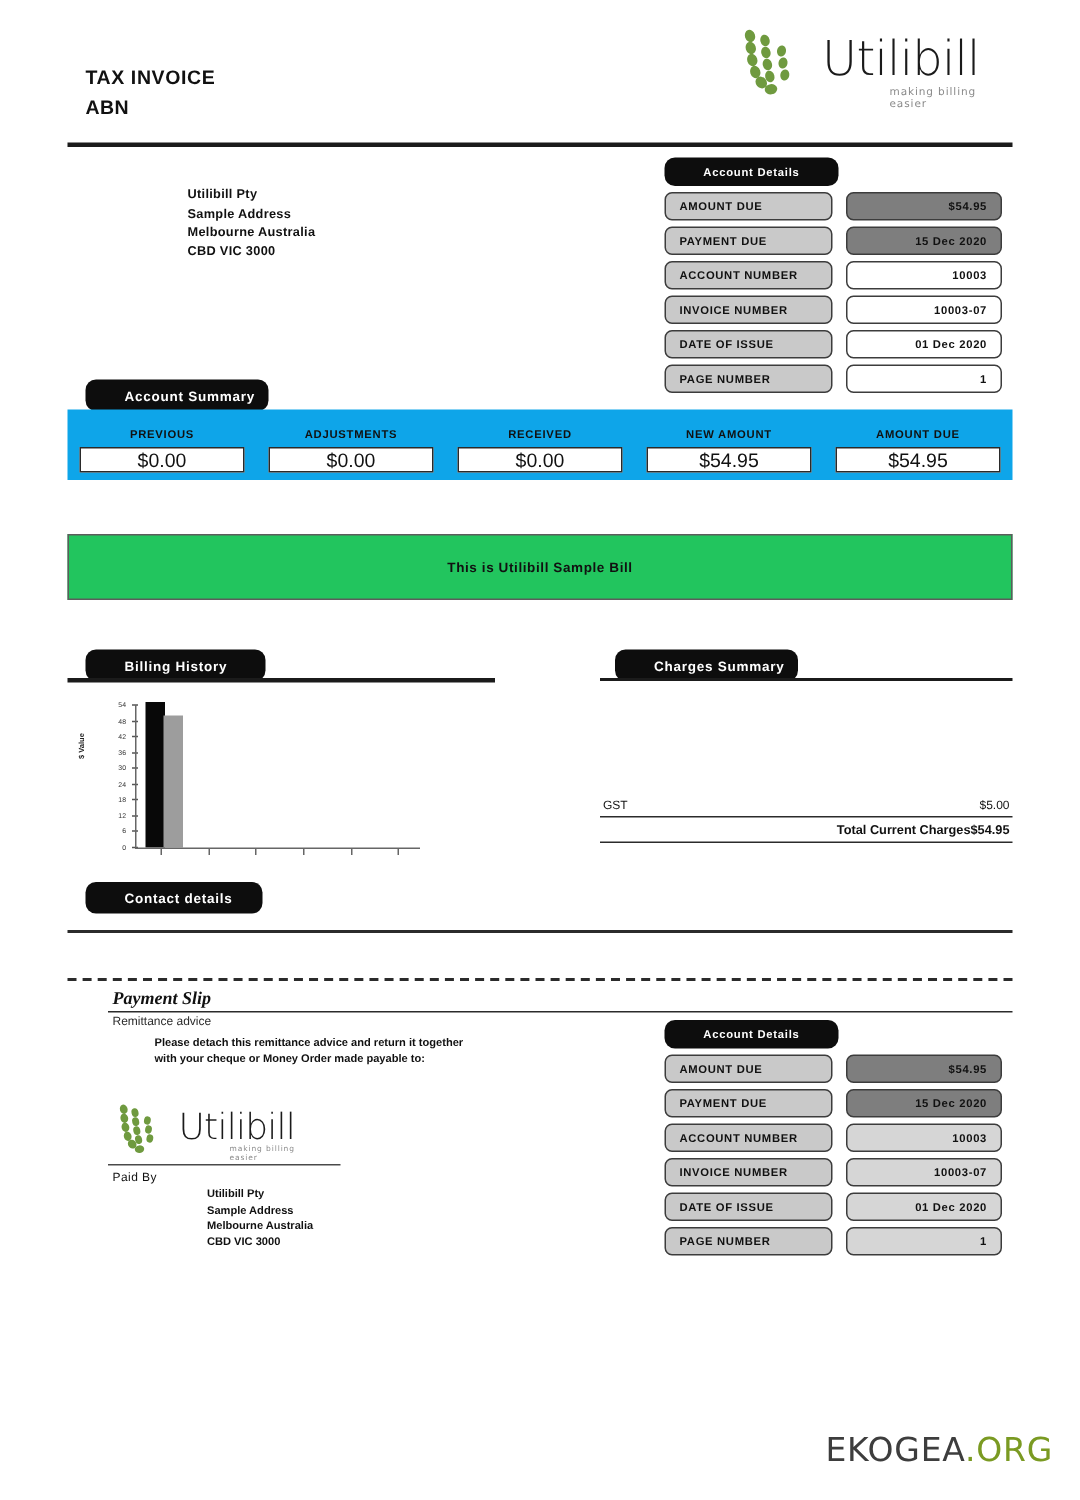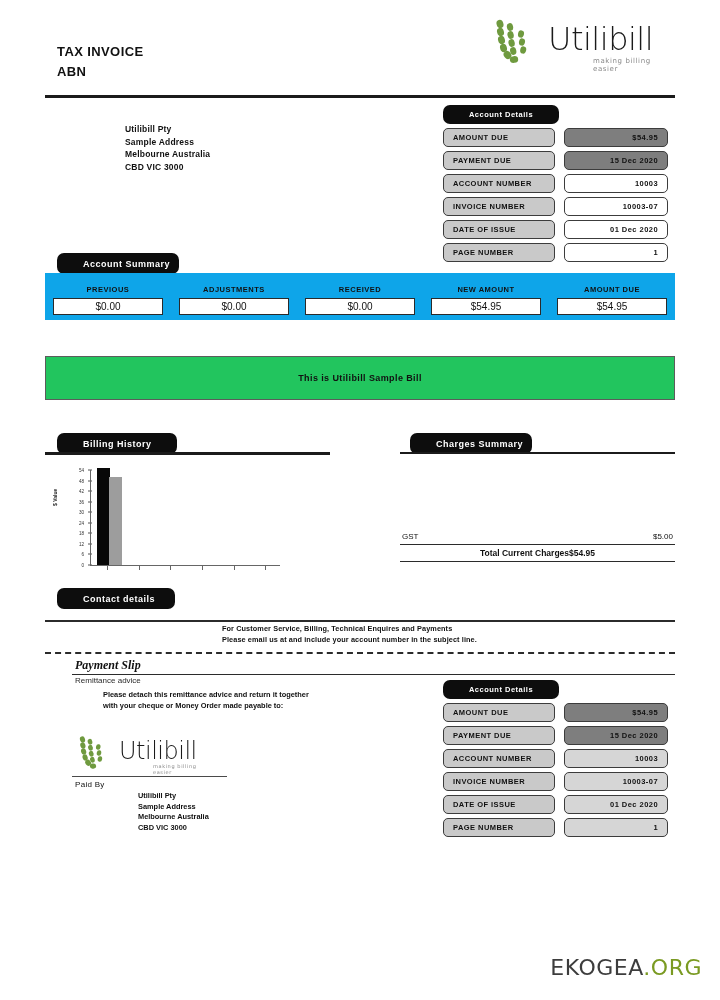--- a/index.html
+++ b/index.html
@@ -75,21 +75,21 @@
   .summary-box {
     position: absolute; left: 45px; top: 273px; width: 630px; height: 47px;
     background: #0ea5e9; box-sizing: border-box;
     display: flex; align-items: center; padding-top: 6px;
   }
   .sum-col { flex: 1; text-align: center; }
   .sum-col .lbl { font-size: 7.5px; font-weight: bold; letter-spacing: .5px; margin-bottom: 4px; }
   .sum-col .val {
     margin: 0 auto; width: 108px; height: 15px;
     background: #fff; border: 1.3px solid #2a2a2a;
-    font-size: 10px; display: flex; align-items: center; justify-content: center;
+    font-size: 13px; display: flex; align-items: center; justify-content: center;
   }
 
   
   .info-head { position: absolute; left: 57px; top: 336px; width: 136px; height: 21px; margin-top: 43px; }
   .info-box {
     position: absolute; left: 45px; top: 356px; width: 630px; height: 44px;
     background: #22c55e; border: 1.2px solid #5c5c5c; box-sizing: border-box;
     display: flex; align-items: center; justify-content: center;
     font-size: 9px; font-weight: bold; letter-spacing: .4px;
   }
@@ -120,21 +120,21 @@
   .plot { position: absolute; left: 41px; top: 8px; width: 190px; height: 95px; }
 
   
   .cs-head { position: absolute; left: 410px; top: 433px; width: 122px; height: 21px; }
   .cs-wrap { position: absolute; left: 400px; top: 452px; width: 275px; }
   .cs-rule-top { height: 2.2px; background: #1b1b1b; }
   .cs-line { display: flex; justify-content: space-between; font-size: 8px; padding: 5px 2px 0 2px; }
   .cs-spacer { height: 78px; }
   .cs-line.gst { padding-top: 0; }
   .cs-div { height: 1px; background: #2b2b2b; margin-top: 3px; }
-  .cs-total { display: flex; justify-content: center; font-size: 8.5px; font-weight: bold; padding: 3px 2px 3px 2px; }
+  .cs-total { display: flex; justify-content: flex-end; font-size: 8.5px; font-weight: bold; padding: 3px 2px 3px 2px; }
   .cs-rule-bot { height: 1.2px; background: #2b2b2b; }
 
   
   .cd-head { position: absolute; left: 57px; top: 588px; width: 118px; height: 21px; }
   .cd-rule { position: absolute; left: 45px; top: 620px; width: 630px; height: 1.5px; background: #2b2b2b; }
   .cd-text { position: absolute; left: 222px; top: 623px; }
   .cd-text div { font-size: 7.3px; font-weight: bold; line-height: 11px; letter-spacing: .1px; }
 
   
   .dashed {
@@ -316,24 +316,20 @@
     <div class="cs-div"></div>
     <div class="cs-total">
       <span>Total Current Charges</span>
       <span>$54.95</span>
     </div>
     <div class="cs-rule-bot"></div>
   </div>
 
   <div class="sec-head cd-head">Contact details</div>
   <div class="cd-rule"></div>
-  <div class="cd-text">
-    <div>For Customer Service, Billing, Technical Enquires and Payments</div>
-    <div>Please email us at and include your account number in the subject line.</div>
-  </div>
 
   <div class="dashed"></div>
   <div class="ps-title">Payment Slip</div>
   <div class="ps-rule"></div>
   <div class="ps-remit">Remittance  advice</div>
   <div class="ps-note">
     <div>Please detach this remittance advice and return it together</div>
     <div>with your cheque or Money Order made payable to:</div>
   </div>
 

